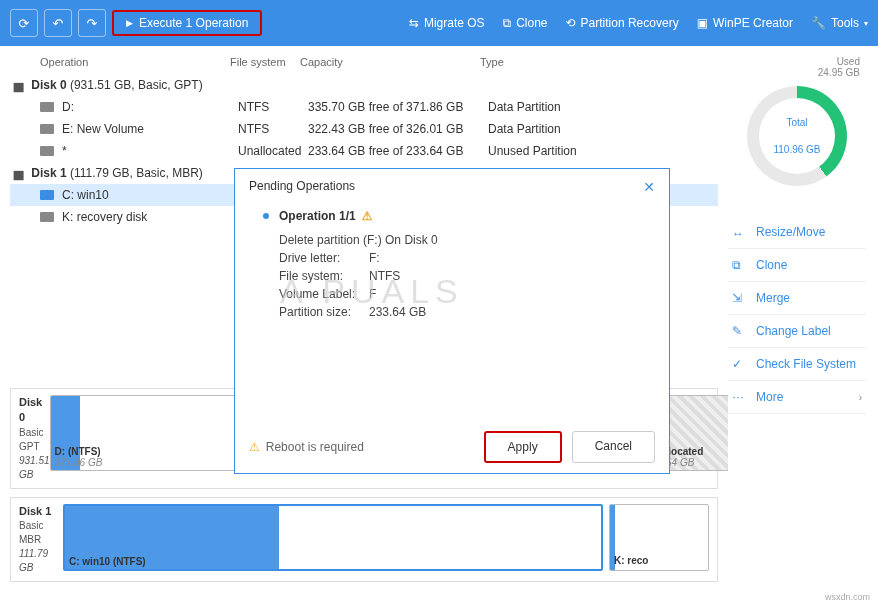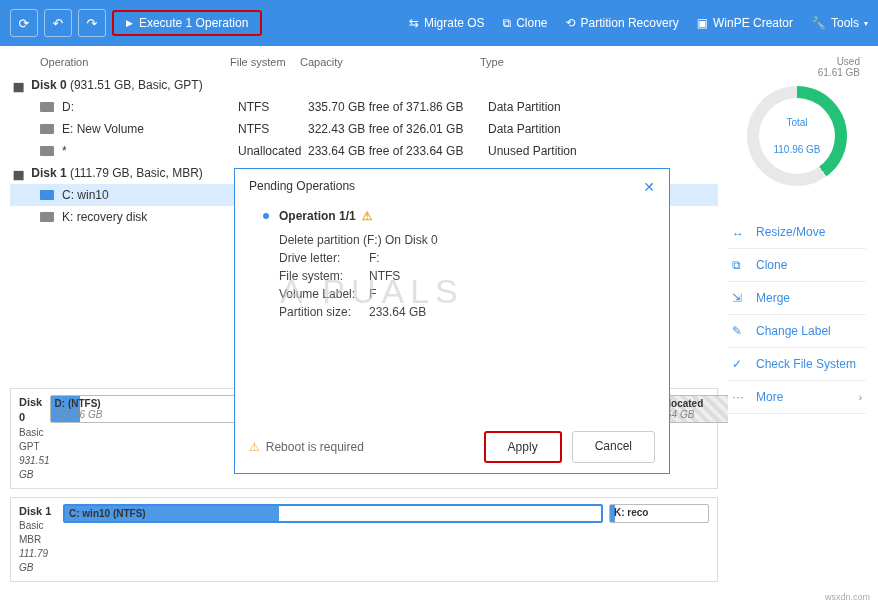--- a/index.html
+++ b/index.html
@@ -39,21 +39,21 @@
 .actions li .aico { width: 16px; margin-right: 8px; font-size: 12px; }
 .actions li .chev { margin-left: auto; color: #888; font-size: 10px; }
 
 .diskbars { margin-top: 160px; }
 .diskbar { border: 1px solid #ddd; padding: 6px 8px; margin-bottom: 8px; display: flex; align-items: flex-start; }
 .diskbar .meta { width: 70px; font-size: 10px; color: #555; line-height: 1.4; }
 .diskbar .meta b { color: #333; font-size: 11px; }
 .diskbar .segs { flex: 1; display: flex; gap: 6px; }
 .seg { border: 1px solid #bbb; border-radius: 2px; padding: 2px 4px; font-size: 10px; position: relative; overflow: hidden; }
 .seg .fill { position: absolute; left: 0; top: 0; bottom: 0; background: #3a8ee6; opacity: 0.9; }
-.seg .lbl { position: relative; z-index: 1; }
+.seg .lbl { position: relative; z-index: 1; margin-top: 48px; }
 .seg.unalloc { background: repeating-linear-gradient(45deg,#eee,#eee 4px,#ddd 4px,#ddd 8px); }
 .seg.sel { border: 2px solid #3a8ee6; }
 
 .modal { position: absolute; left: 234px; top: 168px; width: 436px; height: 306px; background: #fff; border: 1px solid #3a8ee6; z-index: 50; display: flex; flex-direction: column; }
 .modal-h { padding: 10px 14px; font-size: 12px; color: #333; display: flex; }
 .modal-h .x { margin-left: auto; color: #3a8ee6; cursor: pointer; font-size: 14px; }
 .modal-b { flex: 1; padding: 4px 28px; font-size: 12px; }
 .op-title { display: flex; align-items: center; font-weight: 600; margin-bottom: 8px; }
 .op-title .dot { width: 6px; height: 6px; background: #3a8ee6; border-radius: 50%; margin-right: 10px; }
 .op-title .warn { margin-left: 6px; color: #f5a623; }
@@ -180,21 +180,21 @@
               <div class="fill" style="width:5%"></div>
               <div class="lbl"><b>K: reco</b></div>
             </div>
           </div>
         </div>
       </div>
   </div>
 
   <div class="right">
     <div class="donut-wrap">
-      <div class="donut-used"><span>Used</span><br><span>61.61 GB</span></div>
+      <div class="donut-used"><span>Used</span><br><span>24.95 GB</span></div>
       <div class="donut">
         <div class="donut-center">
           <span class="t">Total</span>
           <span class="v">110.96 GB</span>
         </div>
       </div>
     </div>
     <ul class="actions" id="actions">
         <li>
           <span class="aico">↔</span>

